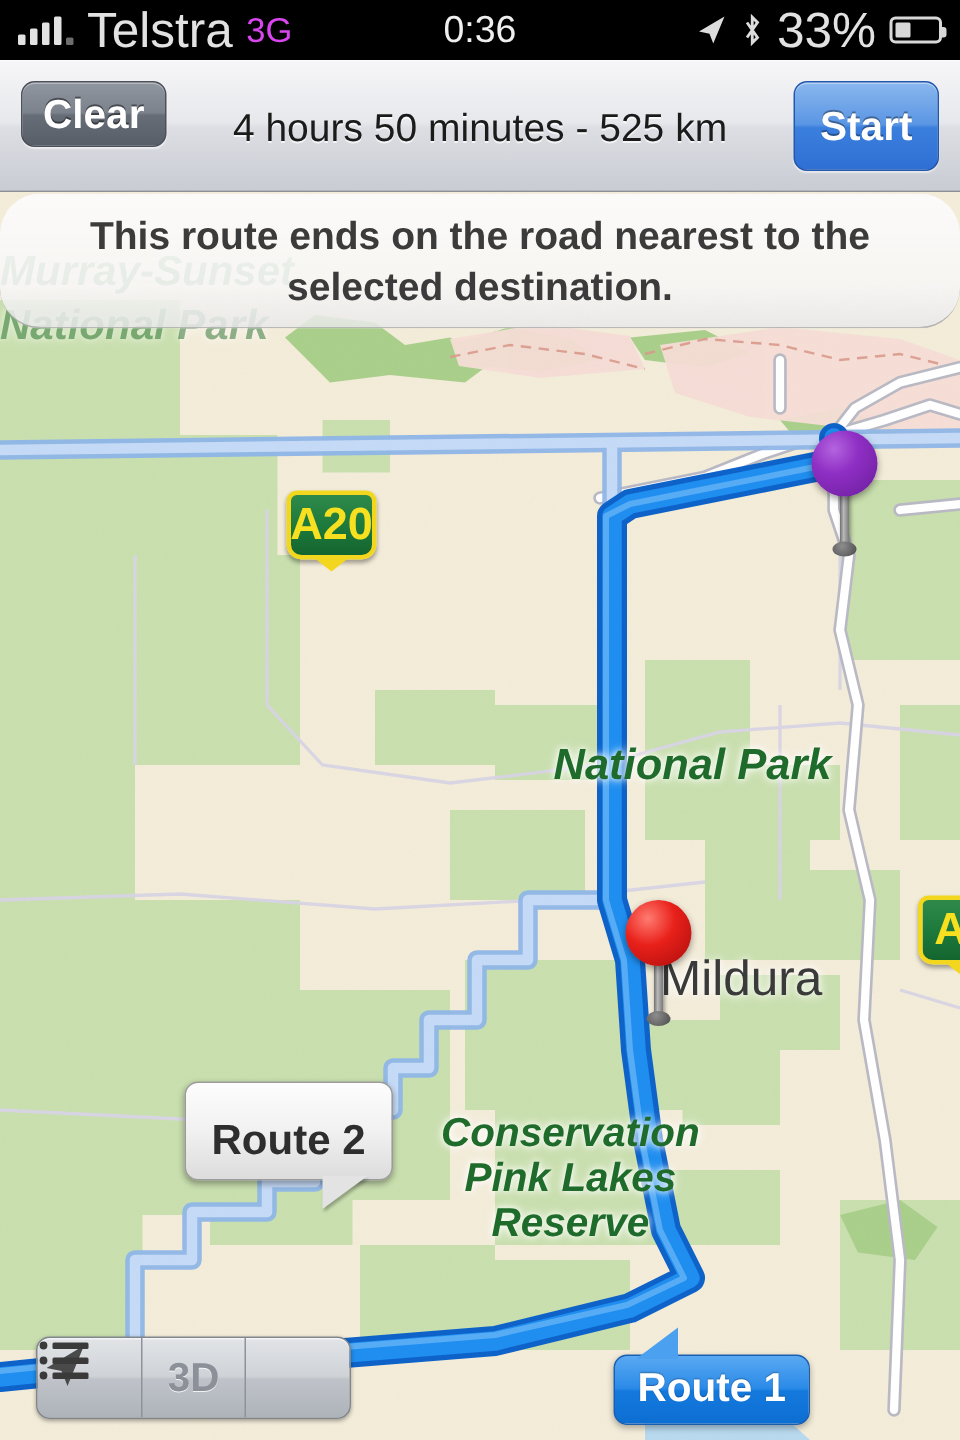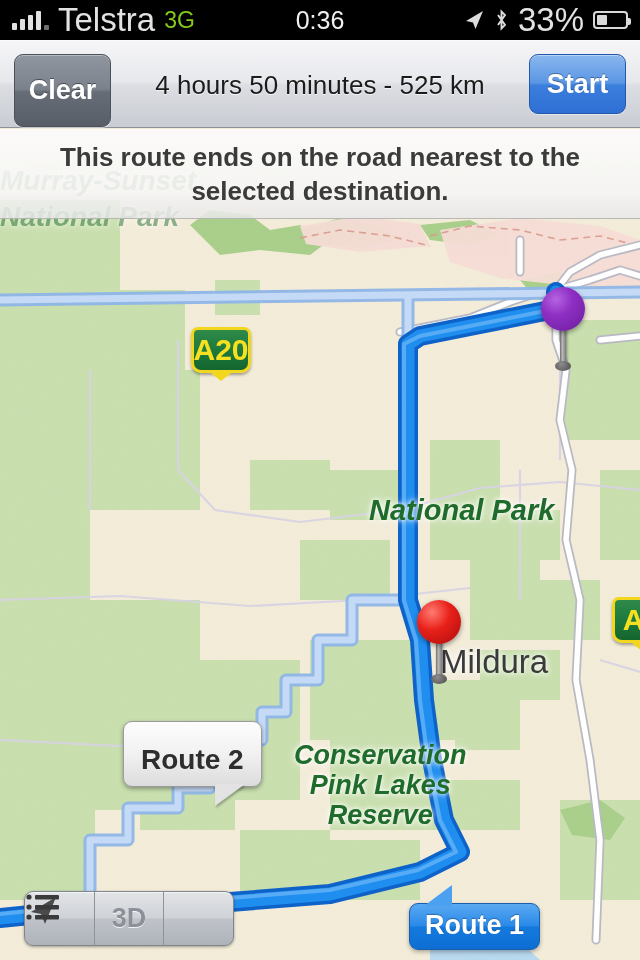--- a/index.html
+++ b/index.html
@@ -13,21 +13,21 @@
   
   #status-bar{
     position:absolute; left:0; top:0; width:640px; height:40px;
     background:#000; color:#d8d8d8; z-index:60;
   }
   .sb-left{ position:absolute; left:12px; top:0; height:40px; display:flex; align-items:center; gap:9px; }
   .sb-center{ position:absolute; left:0; top:0; width:640px; height:40px;
               display:flex; align-items:center; justify-content:center; }
   .sb-right{ position:absolute; right:12px; top:0; height:40px; display:flex; align-items:center; gap:9px; }
   .sb-text{ font-size:33px; color:#e2e2e2; letter-spacing:0px; }
-  .sb-text.small{ font-size:23px; color:#84cc16; }
+  .sb-text.small{ font-size:23px; color:#d946ef; }
   .sb-time{ font-size:25px; color:#efefef; font-weight:500; }
   .bars{ display:flex; align-items:flex-end; gap:3px; height:19px; }
   .bars i{ display:block; width:5px; background:#e2e2e2; border-radius:1px; }
   .bars i:nth-child(1){ height:7px; }
   .bars i:nth-child(2){ height:11px; }
   .bars i:nth-child(3){ height:15px; }
   .bars i:nth-child(4){ height:19px; }
   .bars i:nth-child(5){ height:5px; background:#6d6d6d; }
   .batt{ position:relative; width:35px; height:18px; border:2px solid #d8d8d8;
          border-radius:4px; display:flex; align-items:center; }
@@ -41,21 +41,21 @@
   #map svg{ position:absolute; left:0; top:0; }
 
   
   #toolbar{
     position:absolute; left:0; top:40px; width:640px; height:88px; z-index:40;
     background:linear-gradient(to bottom,#f6f6f8 0%,#e7e8ec 48%,#dcdee3 52%,#c9ccd3 100%);
     border-bottom:1px solid #8d9099;
     box-shadow:0 1px 0 rgba(255,255,255,.5) inset;
   }
   #clear-button{
-    position:absolute; left:14px; top:14px; width:97px; height:73px;
+    position:absolute; left:14px; top:14px; width:97px; height:44px;
     border-radius:9px; border:1px solid #4c5058;
     background:linear-gradient(to bottom,#9096a0 0%,#7c828c 48%,#676d77 52%,#585e68 100%);
     color:#fff; font-size:27px; font-weight:bold; display:flex;
     align-items:center; justify-content:center;
     text-shadow:0 -1px 0 rgba(0,0,0,.45);
     box-shadow:0 1px 1px rgba(255,255,255,.55), 0 1px 0 rgba(255,255,255,.35) inset;
   }
   #start-button{
     position:absolute; right:14px; top:14px; width:97px; height:60px;
     border-radius:9px; border:1px solid #2258ac;
@@ -74,36 +74,37 @@
   #route-detail{ font-size:26px; color:#1b1b1b;
                  text-shadow:0 1px 0 rgba(255,255,255,.7); white-space:nowrap; }
 
   
   #banner{
     position:absolute; left:0; top:129px; width:640px; height:90px; z-index:35;
     background:linear-gradient(to bottom,rgba(252,252,252,.90) 0%,rgba(246,246,246,.86) 70%,rgba(232,232,232,.86) 100%);
     border-bottom:1px solid rgba(130,130,130,.55);
     display:flex; flex-direction:column; align-items:center; justify-content:center;
     padding:0 26px;
+    border-radius:27px;
   }
   #banner span{ display:block; font-size:26px; font-weight:bold; color:#3b3b3b;
                 text-align:center; line-height:34px; }
 
   
   .map-label{ position:absolute; font-style:italic; font-weight:bold;
               color:#1f6b2b; white-space:nowrap; z-index:6;
               text-shadow:0 0 4px rgba(255,255,255,.95), 0 0 8px rgba(255,255,255,.85); }
   #label-murray-sunset{ left:0px; top:163px; font-size:28px; line-height:36px;
                         color:#2b7336; z-index:30; opacity:.5; }
   #label-national-park{ left:369px; top:454px; font-size:29px; }
   #label-pink-lakes{ left:294px; top:700px; font-size:27px; line-height:30px; text-align:center; }
 
   #label-mildura{ position:absolute; left:440px; top:593px; font-size:33px;
                   color:#3a3a3a; z-index:8; white-space:nowrap;
-                  text-shadow:0 0 5px rgba(255,255,255,.9), 0 0 9px rgba(255,255,255,.8);margin-top:10px; }
+                  text-shadow:0 0 5px rgba(255,255,255,.9), 0 0 9px rgba(255,255,255,.8); }
 
   
   .shield{
     position:absolute; z-index:9; width:60px; height:46px;
     background:linear-gradient(to bottom,#2f8a4a 0%,#1d7a3c 50%,#14652f 100%);
     border:3px solid #f2d71e; border-radius:7px 7px 10px 10px;
     color:#f7e01f; font-size:30px; font-weight:bold;
     display:flex; align-items:center; justify-content:center;
     box-shadow:0 2px 3px rgba(0,0,0,.35);
   }

